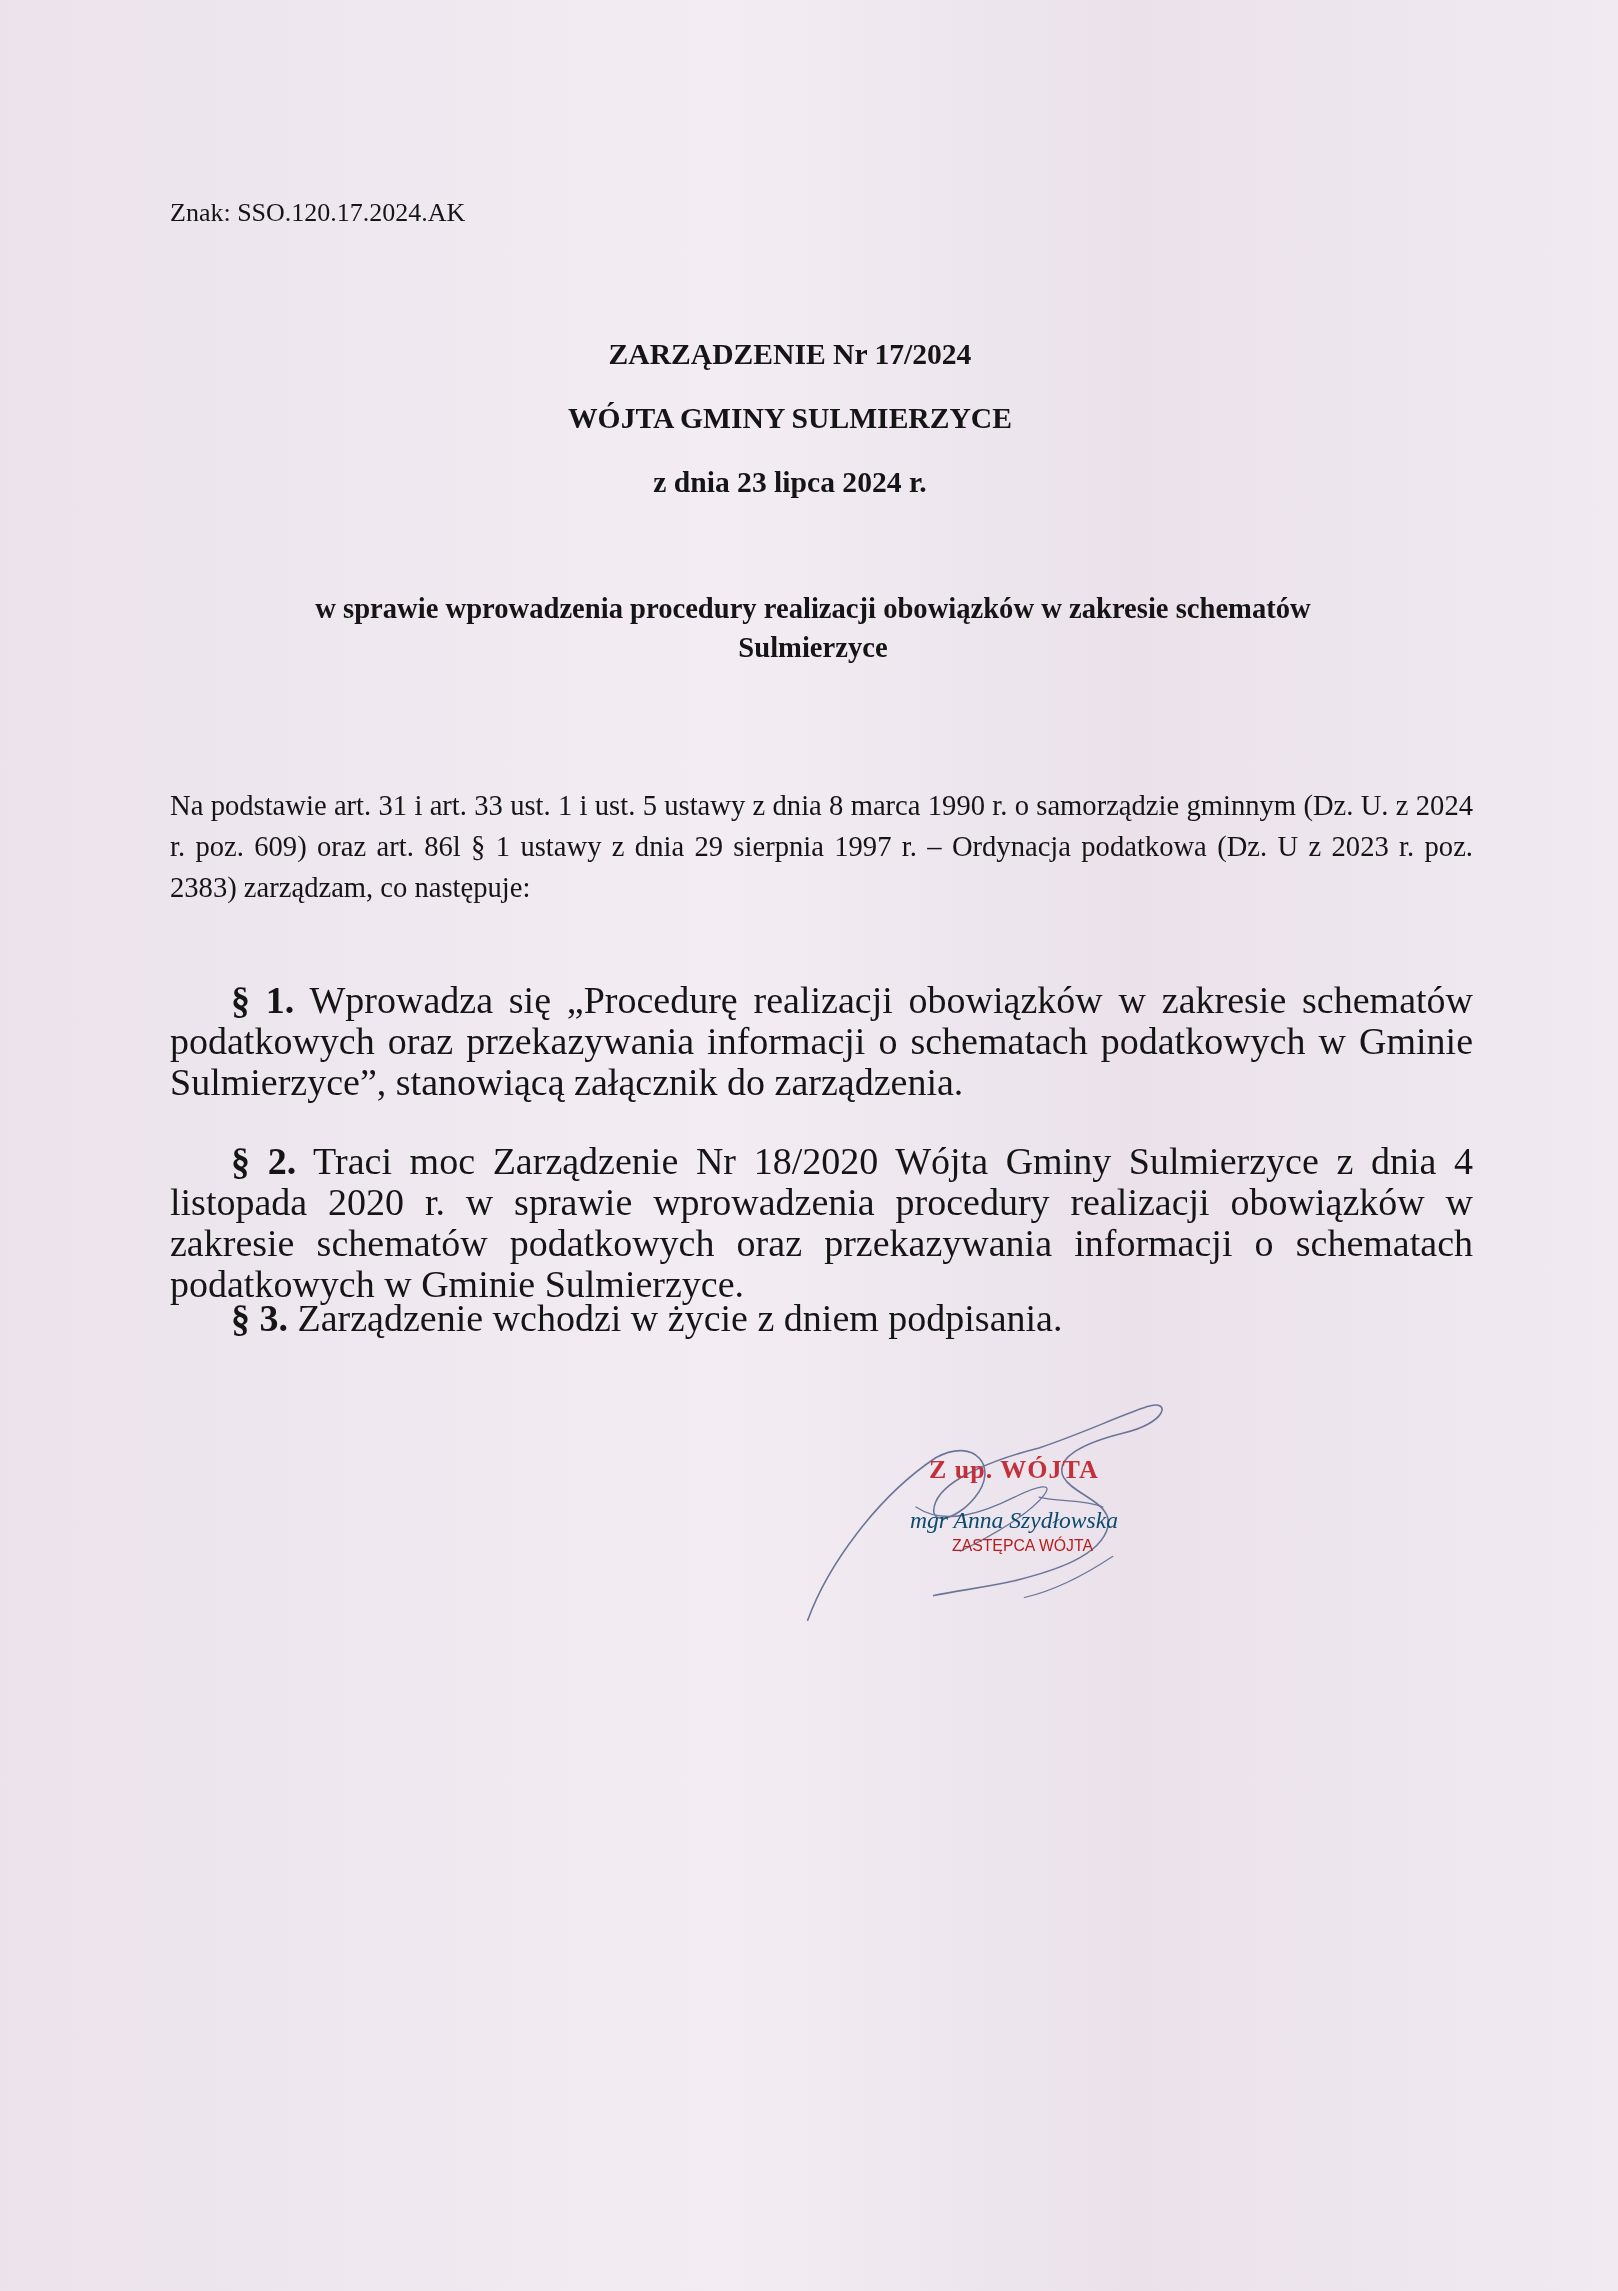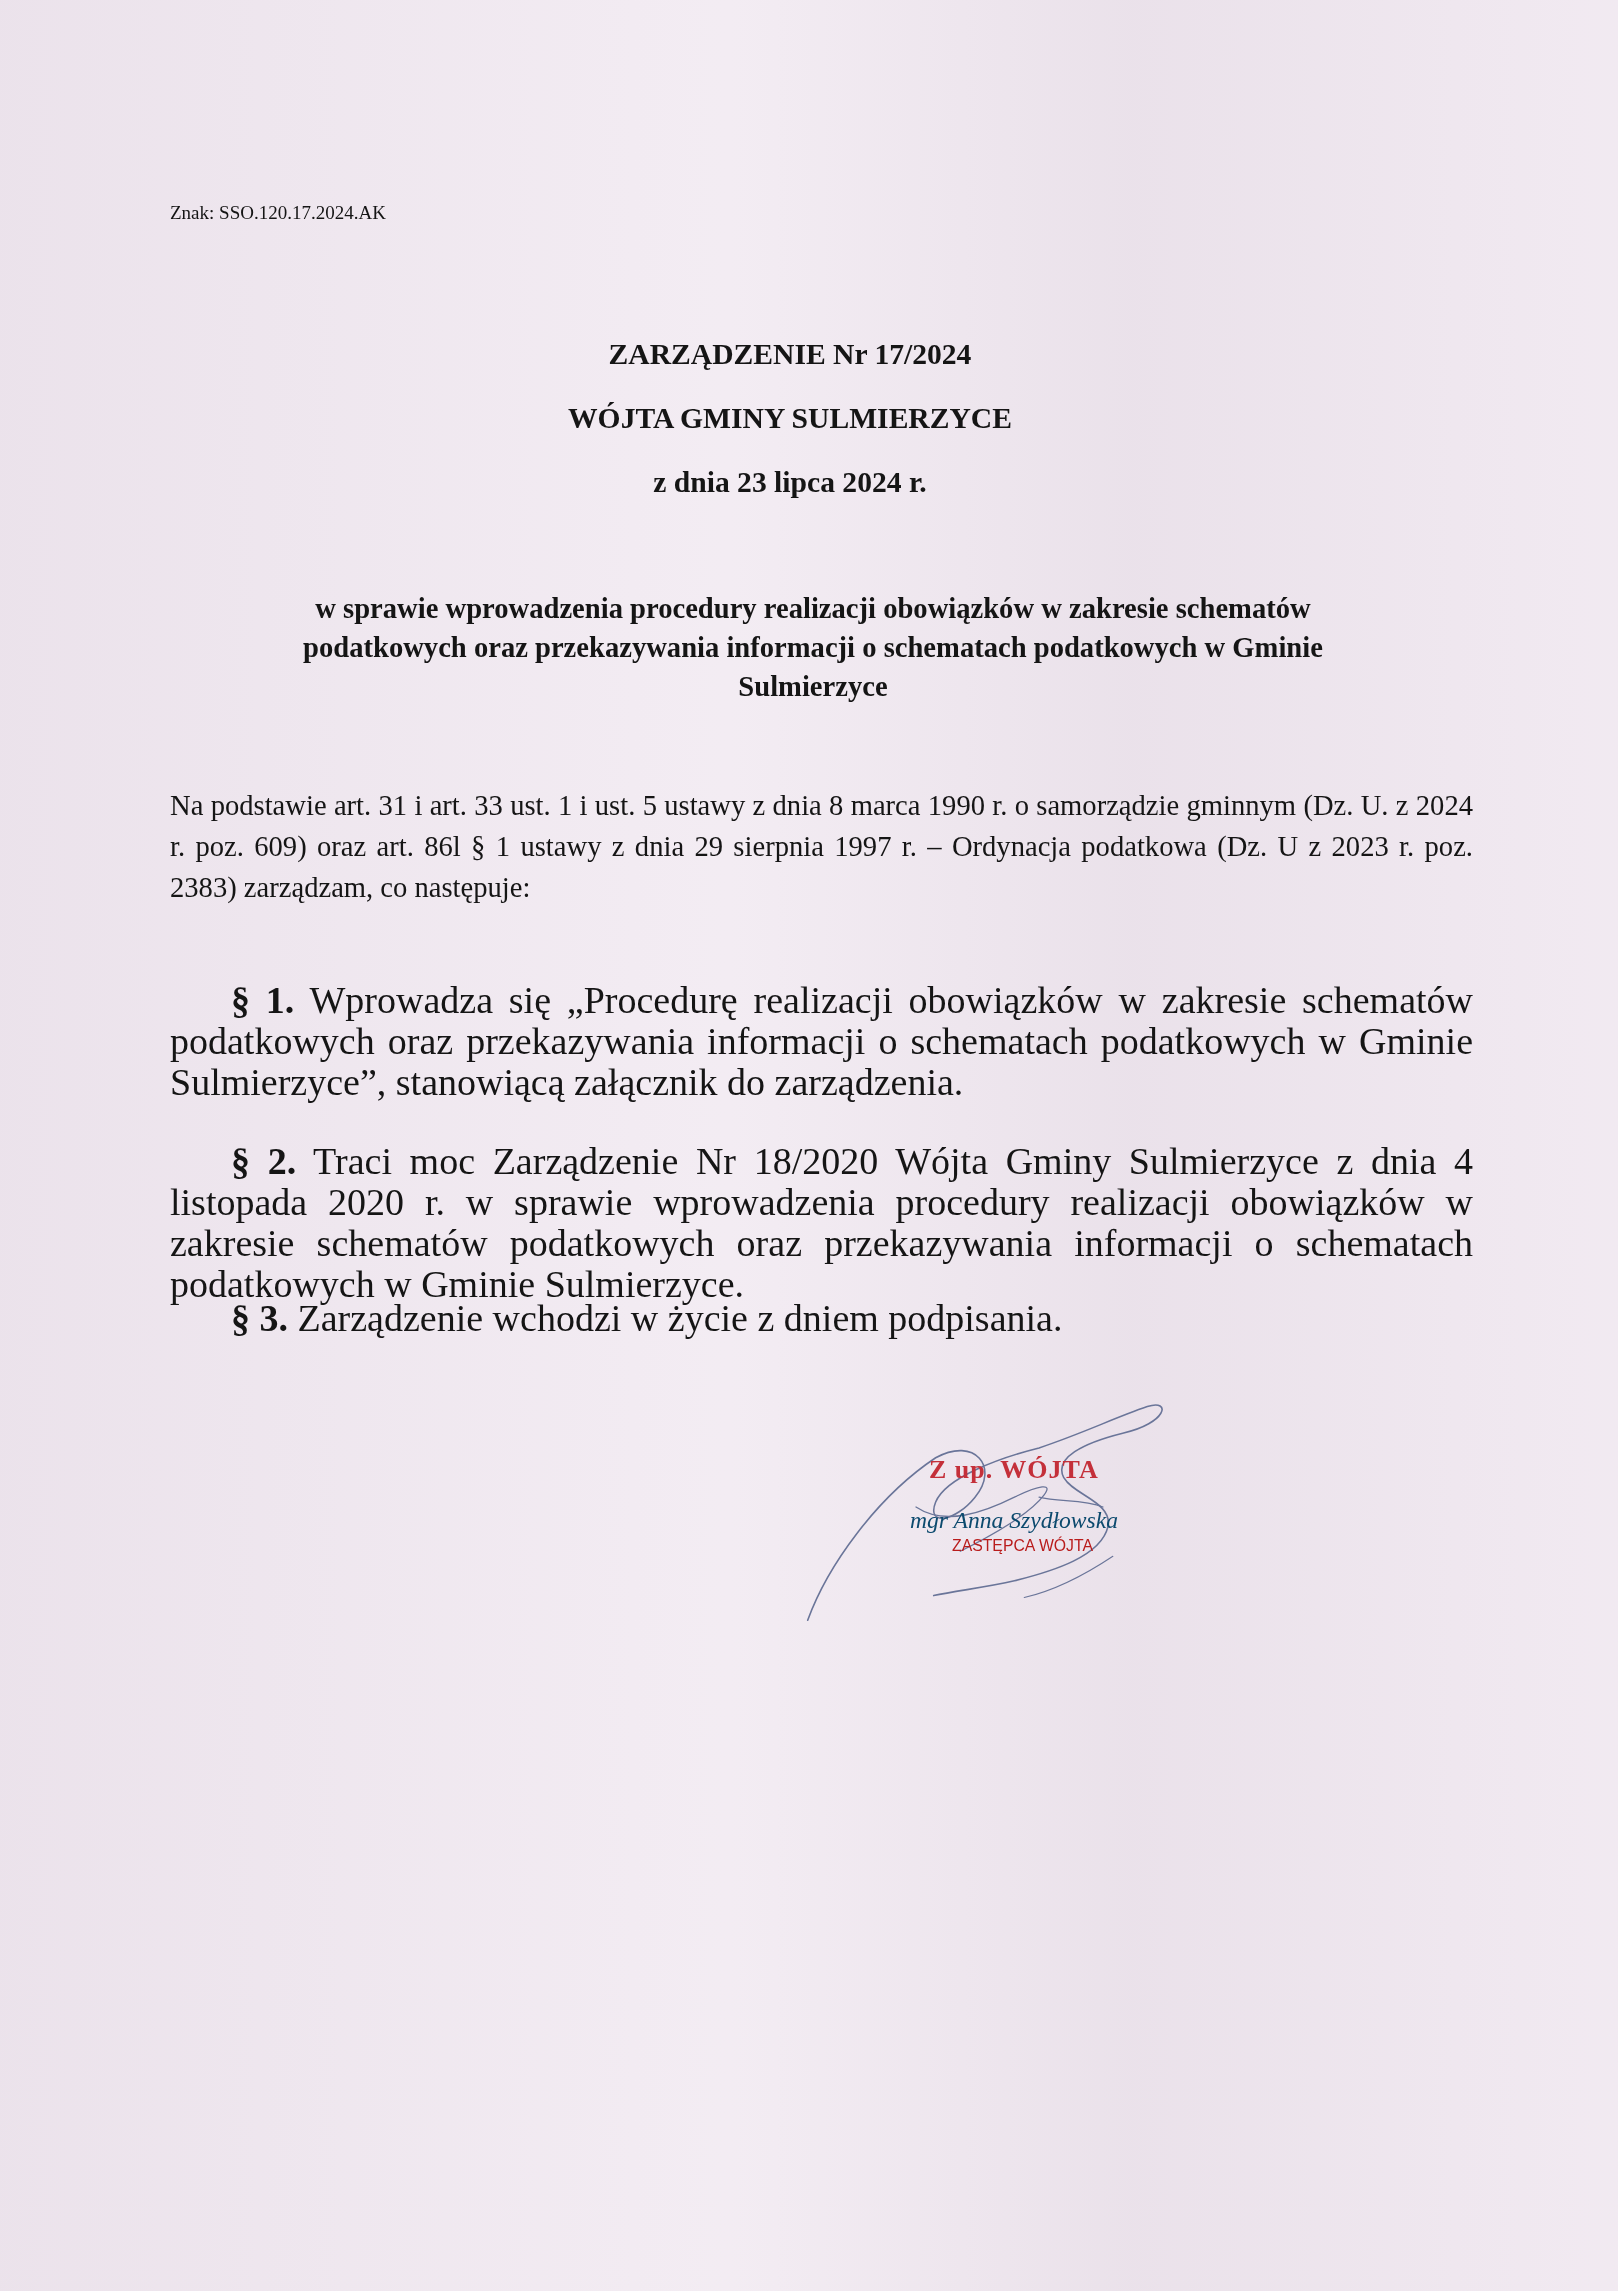--- a/index.html
+++ b/index.html
@@ -20,21 +20,21 @@
     .page {
       position: absolute;
       left: 0; top: 0;
       width: 1618px;
       height: 2291px;
     }
     .znak {
       position: absolute;
       left: 170px;
       top: 193px;
-      font-size: 19px;
+      font-size: 26px;
       line-height: 39px;
     }
     .title-line {
       position: absolute;
       left: 0;
       width: 1580px;
       text-align: center;
       font-weight: bold;
       font-size: 29.6px;
       line-height: 39px;
@@ -121,21 +121,20 @@
 <div class="page">
 
   <div class="znak">Znak: SSO.120.17.2024.AK</div>
 
   <div class="title-line" style="top:335px;">ZARZĄDZENIE Nr 17/2024</div>
   <div class="title-line" style="top:399px;">WÓJTA GMINY SULMIERZYCE</div>
   <div class="title-line" style="top:463px;">z dnia 23 lipca 2024 r.</div>
 
   <div class="subject">
     <div>w sprawie wprowadzenia procedury realizacji obowiązków w zakresie schematów</div>
-    <div>podatkowych oraz przekazywania informacji o schematach podatkowych w Gminie</div>
     <div>Sulmierzyce</div>
   </div>
 
   <div class="preamble"><span>Na podstawie art. 31 i art. 33 ust. 1 i ust. 5 ustawy z dnia 8 marca 1990 r. o samorządzie gminnym (Dz. U. z 2024 r. poz. 609) oraz art. 86l § 1 ustawy z dnia 29 sierpnia 1997 r. – Ordynacja podatkowa (Dz. U z 2023 r. poz. 2383) </span><span class="bold">zarządzam, co następuje</span><span>:</span></div>
 
   <div class="para" id="p1"><span class="num">§ 1.</span><span> Wprowadza się „Procedurę realizacji obowiązków w zakresie schematów podatkowych oraz przekazywania informacji o schematach podatkowych w Gminie Sulmierzyce”, stanowiącą załącznik do zarządzenia.</span></div>
 
   <div class="para" id="p2"><span class="num">§ 2.</span><span> Traci moc Zarządzenie Nr 18/2020 Wójta Gminy Sulmierzyce z dnia 4 listopada 2020 r. w sprawie wprowadzenia procedury realizacji obowiązków w zakresie schematów podatkowych oraz przekazywania informacji o schematach podatkowych w Gminie Sulmierzyce.</span></div>
 
   <div class="para" id="p3"><span class="num">§ 3.</span><span> Zarządzenie wchodzi w życie z dniem podpisania.</span></div>

